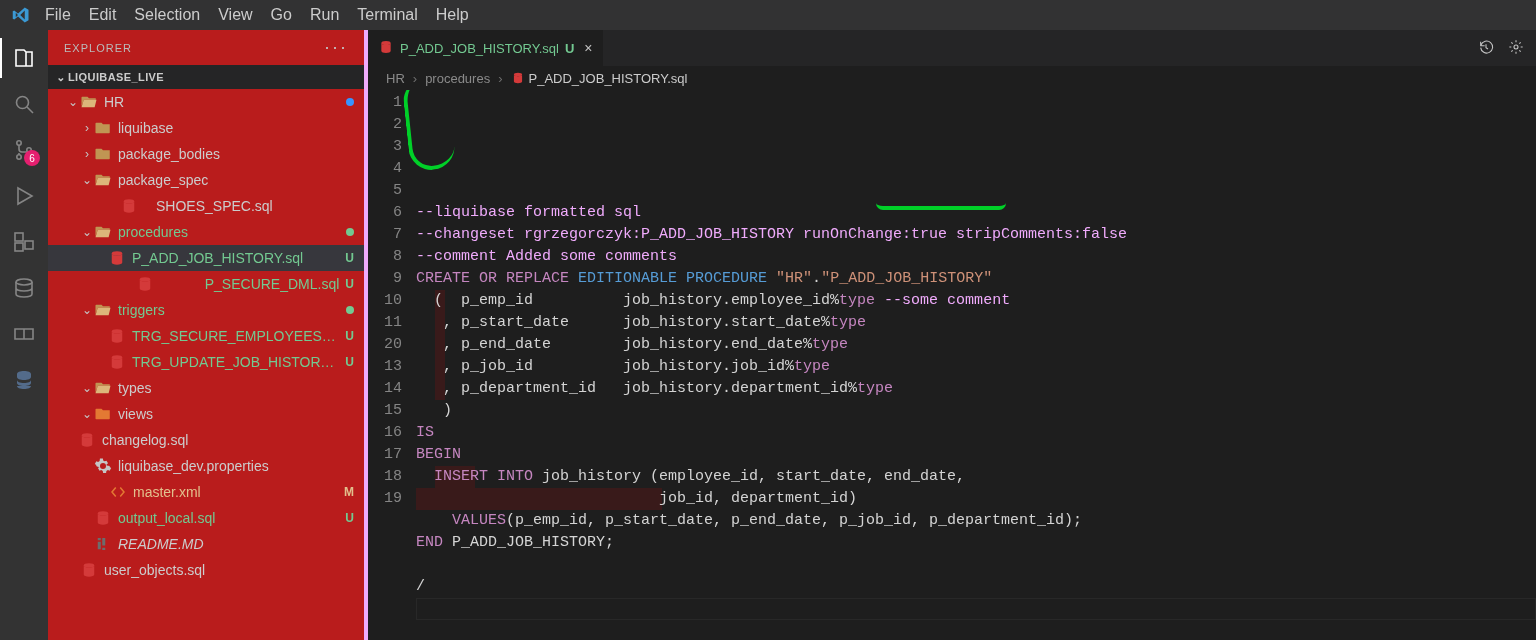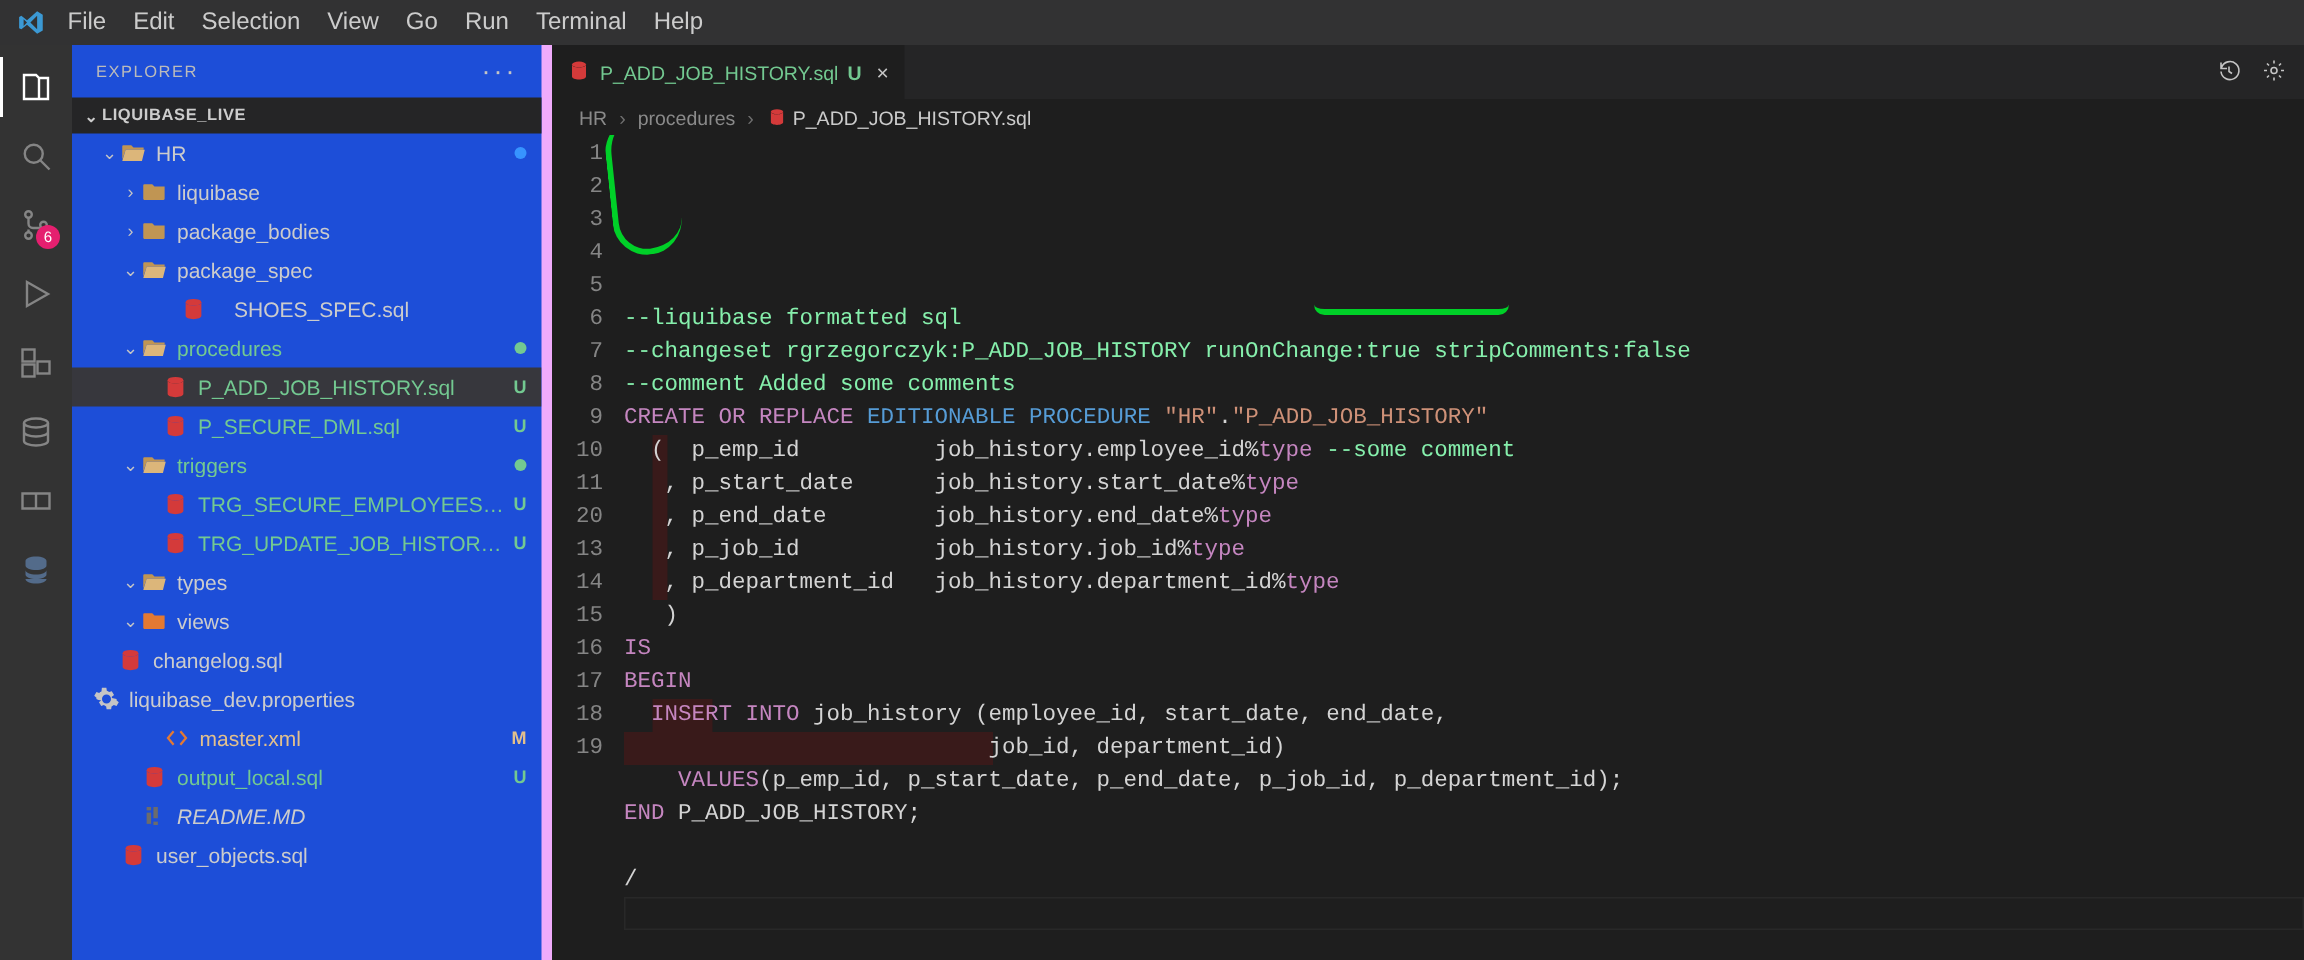--- a/index.html
+++ b/index.html
@@ -73,24 +73,24 @@
     background: #e51f6f;
     color: #fff;
     font-size: 10px;
     display: flex; align-items: center; justify-content: center;
     padding: 0 4px;
   }
 
   
   .sidebar {
     width: 320px;
-    background: #1d4ed8;
+    background: #b91c1c;
     display: flex;
     flex-direction: column;
-    border-right: 7px solid #f0abfc;
+    border-right: 4px solid #f0abfc;
     min-height: 0;
   }
   .sidebar-header {
     height: 35px;
     display: flex; align-items: center;
     padding: 0 16px;
     font-size: 11px;
     letter-spacing: 1px;
     color: #bbbbbb;
   }
@@ -199,21 +199,21 @@
     color: #d4d4d4;
   }
   .code .line { height: 22px; position: relative; }
   .current-line {
     outline: 1px solid #282828;
     outline-offset: -1px;
     background: #1e1e1e;
   }
 
   
-  .tok-comment { color: #86efac; }
+  .tok-comment { color: #f0abfc; }
   .tok-kw      { color: #c586c0; }
   .tok-kw2     { color: #569cd6; }
   .tok-str     { color: #ce9178; }
   .tok-type    { color: #c586c0; }
   .tok-plain   { color: #d4d4d4; }
 
   
   .diff-add {
     position: absolute;
     left: 0;
@@ -378,21 +378,21 @@
           <span class="twisty"></span>
           <span class="icon">
             <svg viewBox="0 0 24 24">
               <ellipse cx="12" cy="6" rx="7" ry="3" fill="#d43a3a"></ellipse>
               <path fill="#d43a3a" d="M5 6v12c0 1.7 3.1 3 7 3s7-1.3 7-3V6c0 1.7-3.1 3-7 3S5 7.7 5 6z"></path>
             </svg>
           </span>
           <span class="label lbl-green">P_ADD_JOB_HISTORY.sql</span>
           <span class="badge badge-green">U</span>
         </div>
-        <div class="tree-row" style="padding-left: 46px;">
+        <div class="tree-row" style="padding-left: 74px; text-align: right;">
           <span class="twisty"></span>
           <span class="icon">
             <svg viewBox="0 0 24 24">
               <ellipse cx="12" cy="6" rx="7" ry="3" fill="#d43a3a"></ellipse>
               <path fill="#d43a3a" d="M5 6v12c0 1.7 3.1 3 7 3s7-1.3 7-3V6c0 1.7-3.1 3-7 3S5 7.7 5 6z"></path>
             </svg>
           </span>
           <span class="label lbl-green">P_SECURE_DML.sql</span>
           <span class="badge badge-green">U</span>
         </div>
@@ -451,21 +451,21 @@
         <div class="tree-row" style="padding-left: 16px;">
           <span class="twisty"></span>
           <span class="icon">
             <svg viewBox="0 0 24 24">
               <ellipse cx="12" cy="6" rx="7" ry="3" fill="#d43a3a"></ellipse>
               <path fill="#d43a3a" d="M5 6v12c0 1.7 3.1 3 7 3s7-1.3 7-3V6c0 1.7-3.1 3-7 3S5 7.7 5 6z"></path>
             </svg>
           </span>
           <span class="label">changelog.sql</span>
         </div>
-        <div class="tree-row" style="">
+        <div class="tree-row" style="padding-left: 32px;">
           <span class="twisty"></span>
           <span class="icon">
             <svg viewBox="0 0 24 24" fill="#c5c5c5">
               <path d="M12 8a4 4 0 1 0 0 8 4 4 0 0 0 0-8zm9 4a7 7 0 0 1-.1 1.2l2 1.6-2 3.4-2.4-.8a8 8 0 0 1-2 1.2l-.4 2.6h-4l-.4-2.6a8 8 0 0 1-2-1.2l-2.4.8-2-3.4 2-1.6A7 7 0 0 1 3 12a7 7 0 0 1 .1-1.2l-2-1.6 2-3.4 2.4.8a8 8 0 0 1 2-1.2L7.9 2h4l.4 2.6a8 8 0 0 1 2 1.2l2.4-.8 2 3.4-2 1.6c.1.4.1.8.1 1.2z"></path>
             </svg>
           </span>
           <span class="label">liquibase_dev.properties</span>
         </div>
         <div class="tree-row" style="padding-left: 47px;">
           <span class="twisty"></span>

